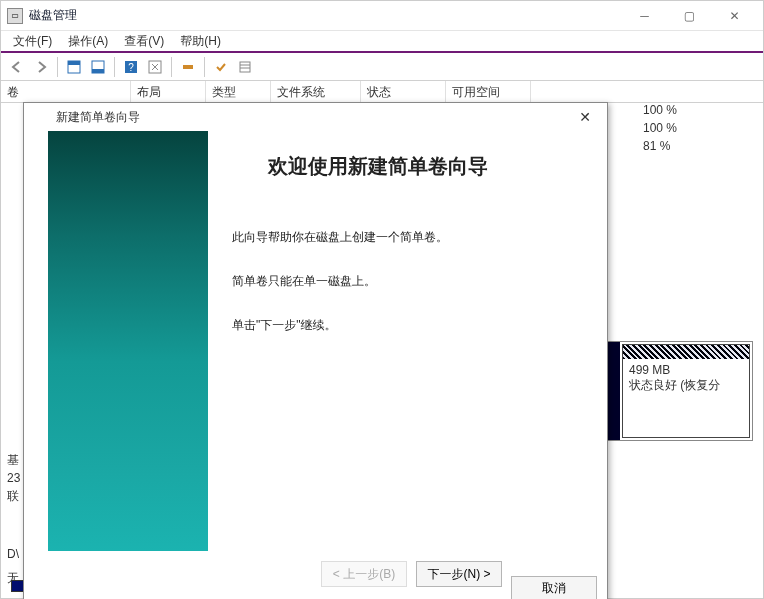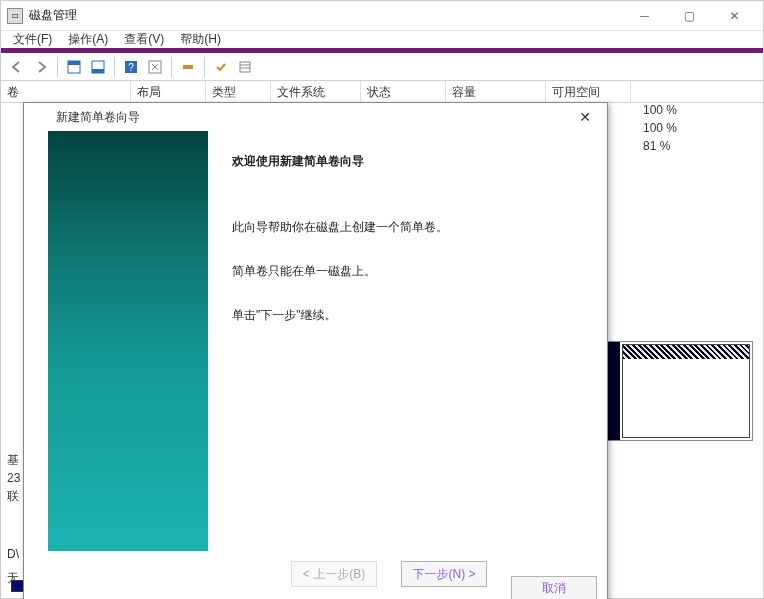--- a/index.html
+++ b/index.html
@@ -2,21 +2,21 @@
 <html><head>
 <meta charset="utf-8">
 <style>
   * { box-sizing: border-box; margin: 0; padding: 0; }
   body { font-family: "Microsoft YaHei", "Segoe UI", Tahoma, sans-serif; font-size: 12px; background: #fff; width: 764px; height: 599px; overflow: hidden; position: relative; }
   .window { width: 764px; height: 599px; border: 1px solid #ccc; background: #fff; display: flex; flex-direction: column; }
   .titlebar { height: 30px; background: #fff; display: flex; align-items: center; padding: 0 6px; border-bottom: 1px solid #e5e5e5; }
   .titlebar .app-icon { width: 16px; height: 16px; background: #ddd; border: 1px solid #888; margin-right: 6px; display:flex;align-items:center;justify-content:center;font-size:8px;}
   .titlebar .title { flex: 1; color: #0f172a; font-size: 12px; }
   .titlebar .win-btn { width: 45px; height: 28px; display: flex; align-items: center; justify-content: center; color: #666; }
-  .menubar { height: 22px; display: flex; align-items: center; padding: 0 4px; border-bottom: 5px solid #701a75; font-size: 12px; color: #333; }
+  .menubar { height: 22px; display: flex; align-items: center; padding: 0 4px; border-bottom: 2px solid #701a75; font-size: 12px; color: #333; }
   .menubar .menu-item { padding: 2px 8px; }
   .toolbar { height: 28px; display: flex; align-items: center; padding: 0 4px; border-bottom: 1px solid #d0d0d0; gap: 0; }
   .toolbar .tb-btn { width: 24px; height: 22px; display: flex; align-items: center; justify-content: center; border: 1px solid transparent; margin-right:0; }
   .toolbar .sep { width: 1px; height: 20px; background: #ccc; margin: 0 4px; }
   .content { flex: 1; position: relative; overflow: hidden; }
   .table-header { display: flex; height: 22px; border-bottom: 1px solid #d0d0d0; background: #fff; font-size: 12px; color: #333; }
   .table-header .cell { padding: 3px 6px; border-right: 1px solid #e0e0e0; white-space: nowrap; overflow: hidden; }
   .bgrows { font-size:12px; color:#333; }
   .bgrows .row { height:18px; display:flex; }
   .bgrows .row .pct { margin-left:636px; padding-left:6px; }
@@ -32,24 +32,24 @@
   .left-cut { position:absolute; left:6px; top:370px; font-size:12px; color:#333; line-height:18px; }
 
   
   .wizard { position: absolute; left: 23px; top: 102px; width: 585px; height: 504px; background: #fff; border: 1px solid #888; box-shadow: 2px 2px 6px rgba(0,0,0,0.3); padding-left: 24px; }
   .wizard .w-title { height: 28px; display: flex; align-items: center; padding: 0 8px; font-size: 12px; color: #333; }
   .wizard .w-title .spacer { flex: 1; }
   .wizard .w-close { width: 28px; height: 24px; display: flex; align-items: center; justify-content: center; font-size: 14px; color: #333; }
   .wizard .w-body { display: flex; height: 420px; }
   .wizard .w-side { width: 160px; height: 100%; background: linear-gradient(180deg, #05443f 0%, #0d6e6a 25%, #149a96 55%, #1aa7a4 80%, #1bb3b0 100%); }
   .wizard .w-main { flex: 1; padding: 22px 24px; font-size: 12px; color: #222; }
-  .wizard .w-main h1 { font-size: 12px; font-weight: 700; margin-bottom: 48px; }
+  .wizard .w-main h1 { font-size: 20px; font-weight: 700; margin-bottom: 48px; margin-left: 36px; }
   .wizard .w-main p { margin-bottom: 26px; line-height: 1.5; }
-  .wizard .w-footer { height: 46px; display: flex; align-items: center; justify-content: flex-end; padding: 0 10px; gap: 24px; border-top:0; }
-  .wizard .btn { min-width: 86px; height: 26px; border: 1px solid #b5b5b5; background: #f5f5f5; display: flex; align-items: center; justify-content: center; font-size: 12px; color: #8b5cf6; }
+  .wizard .w-footer { height: 46px; display: flex; align-items: center; justify-content: flex-end; padding: 0 10px; gap: 9px; border-top:0; }
+  .wizard .btn { min-width: 86px; height: 26px; border: 1px solid #b5b5b5; background: #f5f5f5; display: flex; align-items: center; justify-content: center; font-size: 12px; color: #000000; }
   .wizard .btn.disabled { color: #aaa; border-color:#ddd; background:#f9f9f9; }
   .wizard .btn.cancel { min-width:86px;margin-top:29px; }
 </style>
 </head>
 <body>
 
 <div class="window">
   <div class="titlebar">
     <div class="app-icon">▭</div>
     <div class="title">磁盘管理</div>
@@ -123,41 +123,44 @@
       </div>
   </div>
 
   <div class="content">
     <div class="table-header">
       <div class="cell" style="width:130px">卷</div>
       <div class="cell" style="width:75px">布局</div>
       <div class="cell" style="width:65px">类型</div>
       <div class="cell" style="width:90px">文件系统</div>
       <div class="cell" style="width:85px">状态</div>
-      <div class="cell" style="width:100px">容量</div>
       <div class="cell" style="width:85px">可用空间</div>
     </div>
     <div class="bgrows">
       <div class="row">
           <div class="pct">100 %</div>
         </div>
       <div class="row">
           <div class="pct">100 %</div>
         </div>
       <div class="row">
           <div class="pct">81 %</div>
         </div>
     </div>
 
     <div class="disk-area">
       <div class="disk-box" style="margin-top:-80px">
         <div class="disk-stripe"></div>
         <div class="disk-part">
           <div class="topbar"></div>
           <div class="hatched"></div>
+          <div class="inner">
+            <div>499 MB</div>
+            <div>状态良好 (恢复分</div>
+          </div>
         </div>
       </div>
     </div>
 
     <div class="left-cut">
       <div>基</div>
       <div>23</div>
       <div>联</div>
       <div style="margin-top:40px">D\</div>
       <div style="margin-top:6px">无</div>

